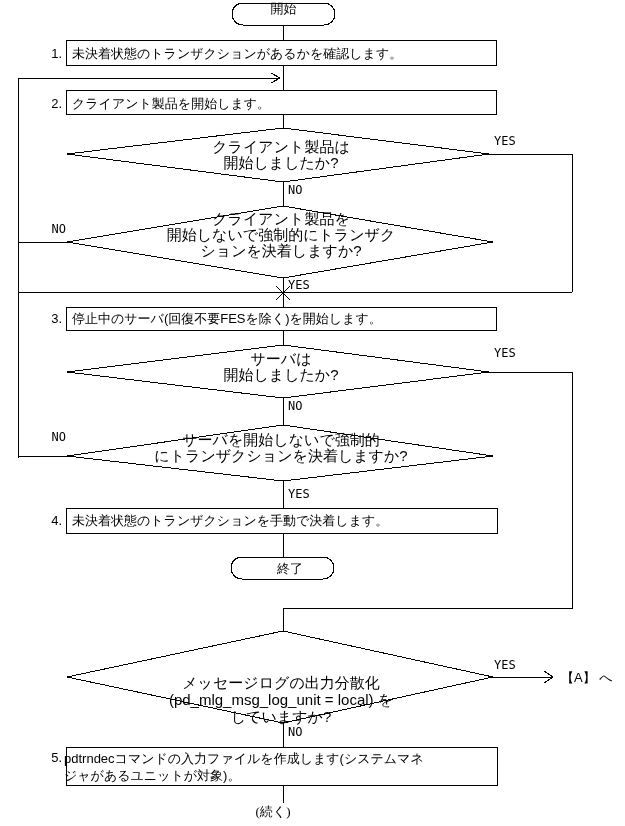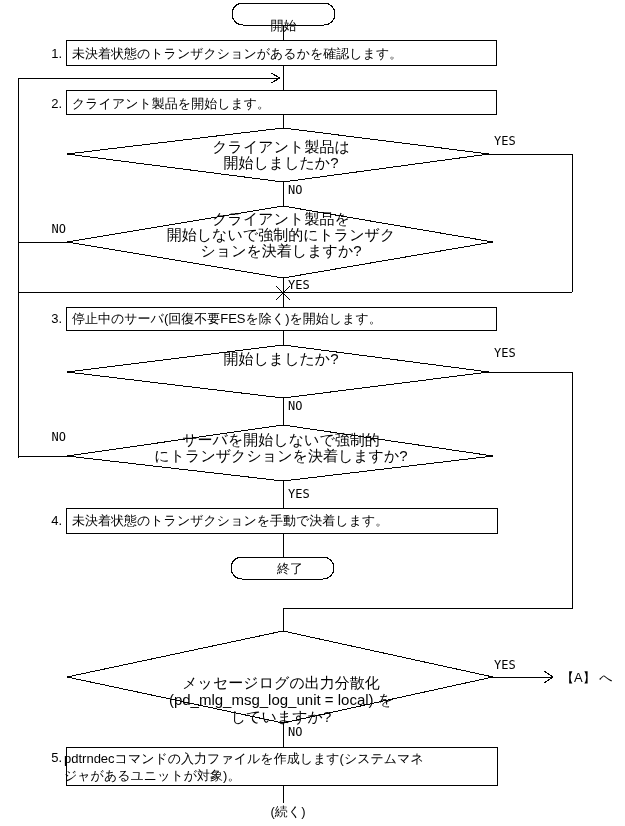--- a/index.html
+++ b/index.html
@@ -61,21 +61,21 @@
       <path d="M290 286 L276 300"></path>
 
       <path d="M489 154 H572 V292"></path>
       <path d="M489 372 H572 V608 H283 V631"></path>
 
       <path d="M493 677 H553"></path>
       <polyline points="544,671 553,677 544,683"></polyline>
     </g>
   </svg>
 
-  <div class="txt ctr" style="left:232px;top:18px;width:103px;">開始</div>
+  <div class="txt ctr" style="left:232px;top:1px;width:103px;">開始</div>
   <div class="txt ctr" style="left:231px;top:561px;width:118px;">終了</div>
 
   <div class="num" style="left:36px;top:46px;">1.</div>
   <div class="num" style="left:36px;top:96px;">2.</div>
   <div class="num" style="left:36px;top:311px;">3.</div>
   <div class="num" style="left:36px;top:513px;">4.</div>
   <div class="num" style="left:36px;top:750px;">5.</div>
 
   <div class="txt" style="left:72px;top:46px;">未決着状態のトランザクションがあるかを確認します。</div>
   <div class="txt" style="left:72px;top:96px;">クライアント製品を開始します。</div>
@@ -89,20 +89,21 @@
   <div class="dtext" style="top:139px;line-height:16px;">
     <div>クライアント製品は</div>
     <div>開始しましたか?</div>
   </div>
   <div class="dtext" style="top:211px;line-height:16px;">
     <div>クライアント製品を</div>
     <div>開始しないで強制的にトランザク</div>
     <div>ションを決着しますか?</div>
   </div>
   <div class="dtext" style="top:351px;line-height:16px;">
+    <div>サーバは</div>
     <div>開始しましたか?</div>
   </div>
   <div class="dtext" style="top:432px;line-height:16px;">
     <div>サーバを開始しないで強制的</div>
     <div>にトランザクションを決着しますか?</div>
   </div>
   <div class="dtext" style="top:674px;line-height:17px;">
     <div>メッセージログの出力分散化</div>
     <div>(pd_mlg_msg_log_unit = local) を</div>
     <div>していますか?</div>
@@ -113,15 +114,15 @@
   <div class="yn" style="left:46px;top:223px;width:20px;text-align:right;">NO</div>
   <div class="yn" style="left:288px;top:279px;">YES</div>
   <div class="yn" style="left:494px;top:347px;">YES</div>
   <div class="yn" style="left:288px;top:400px;">NO</div>
   <div class="yn" style="left:46px;top:431px;width:20px;text-align:right;">NO</div>
   <div class="yn" style="left:288px;top:488px;">YES</div>
   <div class="yn" style="left:494px;top:659px;">YES</div>
   <div class="yn" style="left:288px;top:726px;">NO</div>
 
   <div class="txt" style="left:561px;top:670px;">【A】 へ</div>
-  <div class="txt ctr" style="left:238px;top:804px;width:100px;">(続く)</div>
+  <div class="txt ctr" style="left:223px;top:804px;width:100px;font-family:Liberation Serif, serif;">(続く)</div>
 
 </div>
 
 </body></html>

